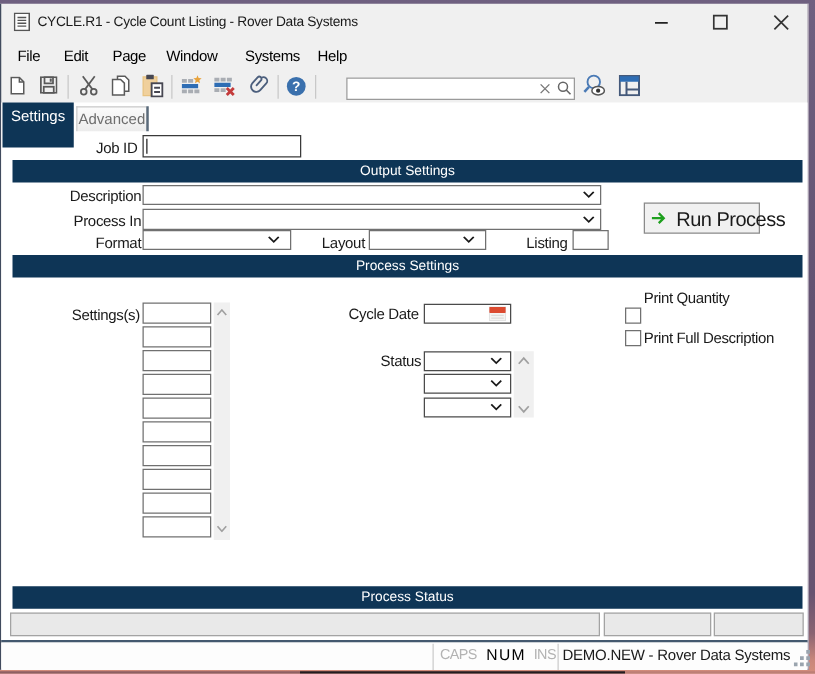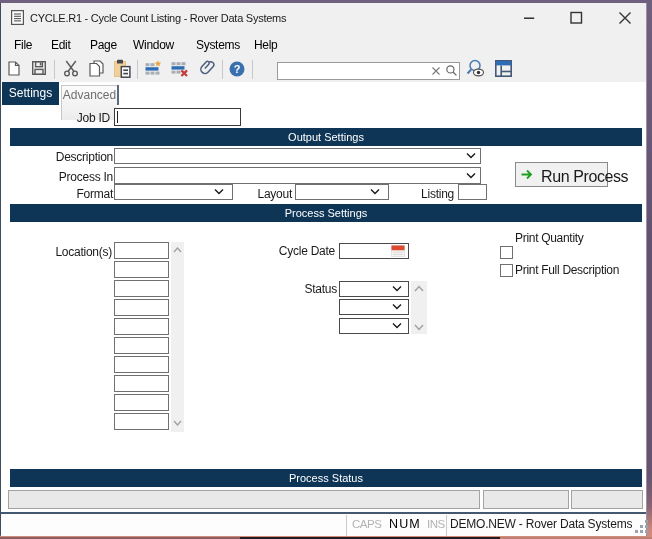--- a/index.html
+++ b/index.html
@@ -11,22 +11,22 @@
 }
 .abs { position:absolute; }
 .window {
   position:absolute; left:0; top:3px; width:647px; height:533px;
   background:#f0f0f0;
   border-left:1px solid #414b5e; border-right:1px solid #9c91a4; border-bottom:1px solid #8d8294;
 }
 .title-text { position:absolute; left:30px; top:12px; font-size:11px; letter-spacing:-0.25px; color:#1a1a1a; }
 .menu { position:absolute; top:38px; font-size:12px; letter-spacing:-0.3px; color:#000000; }
 .white-area { position:absolute; left:1px; top:82px; width:645px; height:430px; background:#ffffff; }
-.tab-active { position:absolute; left:2px; top:82px; width:57px; height:23px; background:#0e3556; color:#fff; font-size:12px; text-align:center; line-height:23px; }
-.tab-inactive { position:absolute; left:61px; top:85px; width:56px; height:35px; background:linear-gradient(180deg,#fbfbfb,#ececec); color:#6e6e6e; font-size:12px; text-align:center; line-height:19px; border-top:1px solid #c8c8c8; border-left:1px solid #c8c8c8; }
+.tab-active { position:absolute; left:2px; top:82px; width:57px; height:36px; background:#0e3556; color:#fff; font-size:12px; text-align:center; line-height:23px; }
+.tab-inactive { position:absolute; left:61px; top:85px; width:56px; height:20px; background:linear-gradient(180deg,#fbfbfb,#ececec); color:#6e6e6e; font-size:12px; text-align:center; line-height:19px; border-top:1px solid #c8c8c8; border-left:1px solid #c8c8c8; }
 .tab-div { position:absolute; left:117px; top:85px; width:2px; height:20px; background:#5a6a7a; }
 .lbl { position:absolute; font-size:12px; letter-spacing:-0.25px; color:#1a1a1a; text-align:right; white-space:nowrap; }
 .navybar { position:absolute; left:10px; width:632px; height:18px; background:#0e3556; color:#fff; font-size:11px; text-align:center; line-height:18px; }
 .input { position:absolute; background:#fff; border:1px solid #707070; }
 .combo { position:absolute; background:#fff; border:1px solid #707070; }
 .chev { position:absolute; right:4px; top:50%; margin-top:-3px; width:10px; height:6px; }
 .sep { position:absolute; top:60px; width:1px; height:19px; background:#c8c8c8; }
 .sb { position:absolute; background:#f0f0f0; }
 .cb { position:absolute; width:13px; height:13px; background:#fff; border:1px solid #707070; }
 .sbx { position:absolute; top:490px; height:19px; background:#e9e9e9; border:1px solid #a3a3a3; }
@@ -176,21 +176,21 @@
 <div class="lbl" style="right:198px;top:187px">Listing</div>
 <div class="input" style="left:458px;top:184px;width:29px;height:16px"></div>
 
 <div class="abs" style="left:515px;top:162px;width:93px;height:25px;background:#f1f1f1;border:1px solid #8a8a8a"></div>
 <svg class="abs" style="left:521px;top:169px" width="12" height="11" viewBox="0 0 12 11">
     <path d="M0.5 5.5 L9 5.5 M6 1.5 L10 5.5 L6 9.5" fill="none" stroke="#1ea01e" stroke-width="1.8"></path>
   </svg>
 <div class="abs" style="left:541px;top:168px;font-size:16px;letter-spacing:-0.4px;color:#1a1a1a">Run Process</div>
 
 <div class="navybar" style="top:204px">Process Settings</div>
-<div class="lbl" style="right:540px;top:245px">Location(s)</div>
+<div class="lbl" style="right:540px;top:245px">Settings(s)</div>
 <div class="input" style="left:114px;top:242px;width:55px;height:17px"></div>
 <div class="input" style="left:114px;top:261px;width:55px;height:17px"></div>
 <div class="input" style="left:114px;top:280px;width:55px;height:17px"></div>
 <div class="input" style="left:114px;top:299px;width:55px;height:17px"></div>
 <div class="input" style="left:114px;top:318px;width:55px;height:17px"></div>
 <div class="input" style="left:114px;top:337px;width:55px;height:17px"></div>
 <div class="input" style="left:114px;top:356px;width:55px;height:17px"></div>
 <div class="input" style="left:114px;top:375px;width:55px;height:17px"></div>
 <div class="input" style="left:114px;top:394px;width:55px;height:17px"></div>
 <div class="input" style="left:114px;top:413px;width:55px;height:17px"></div>

